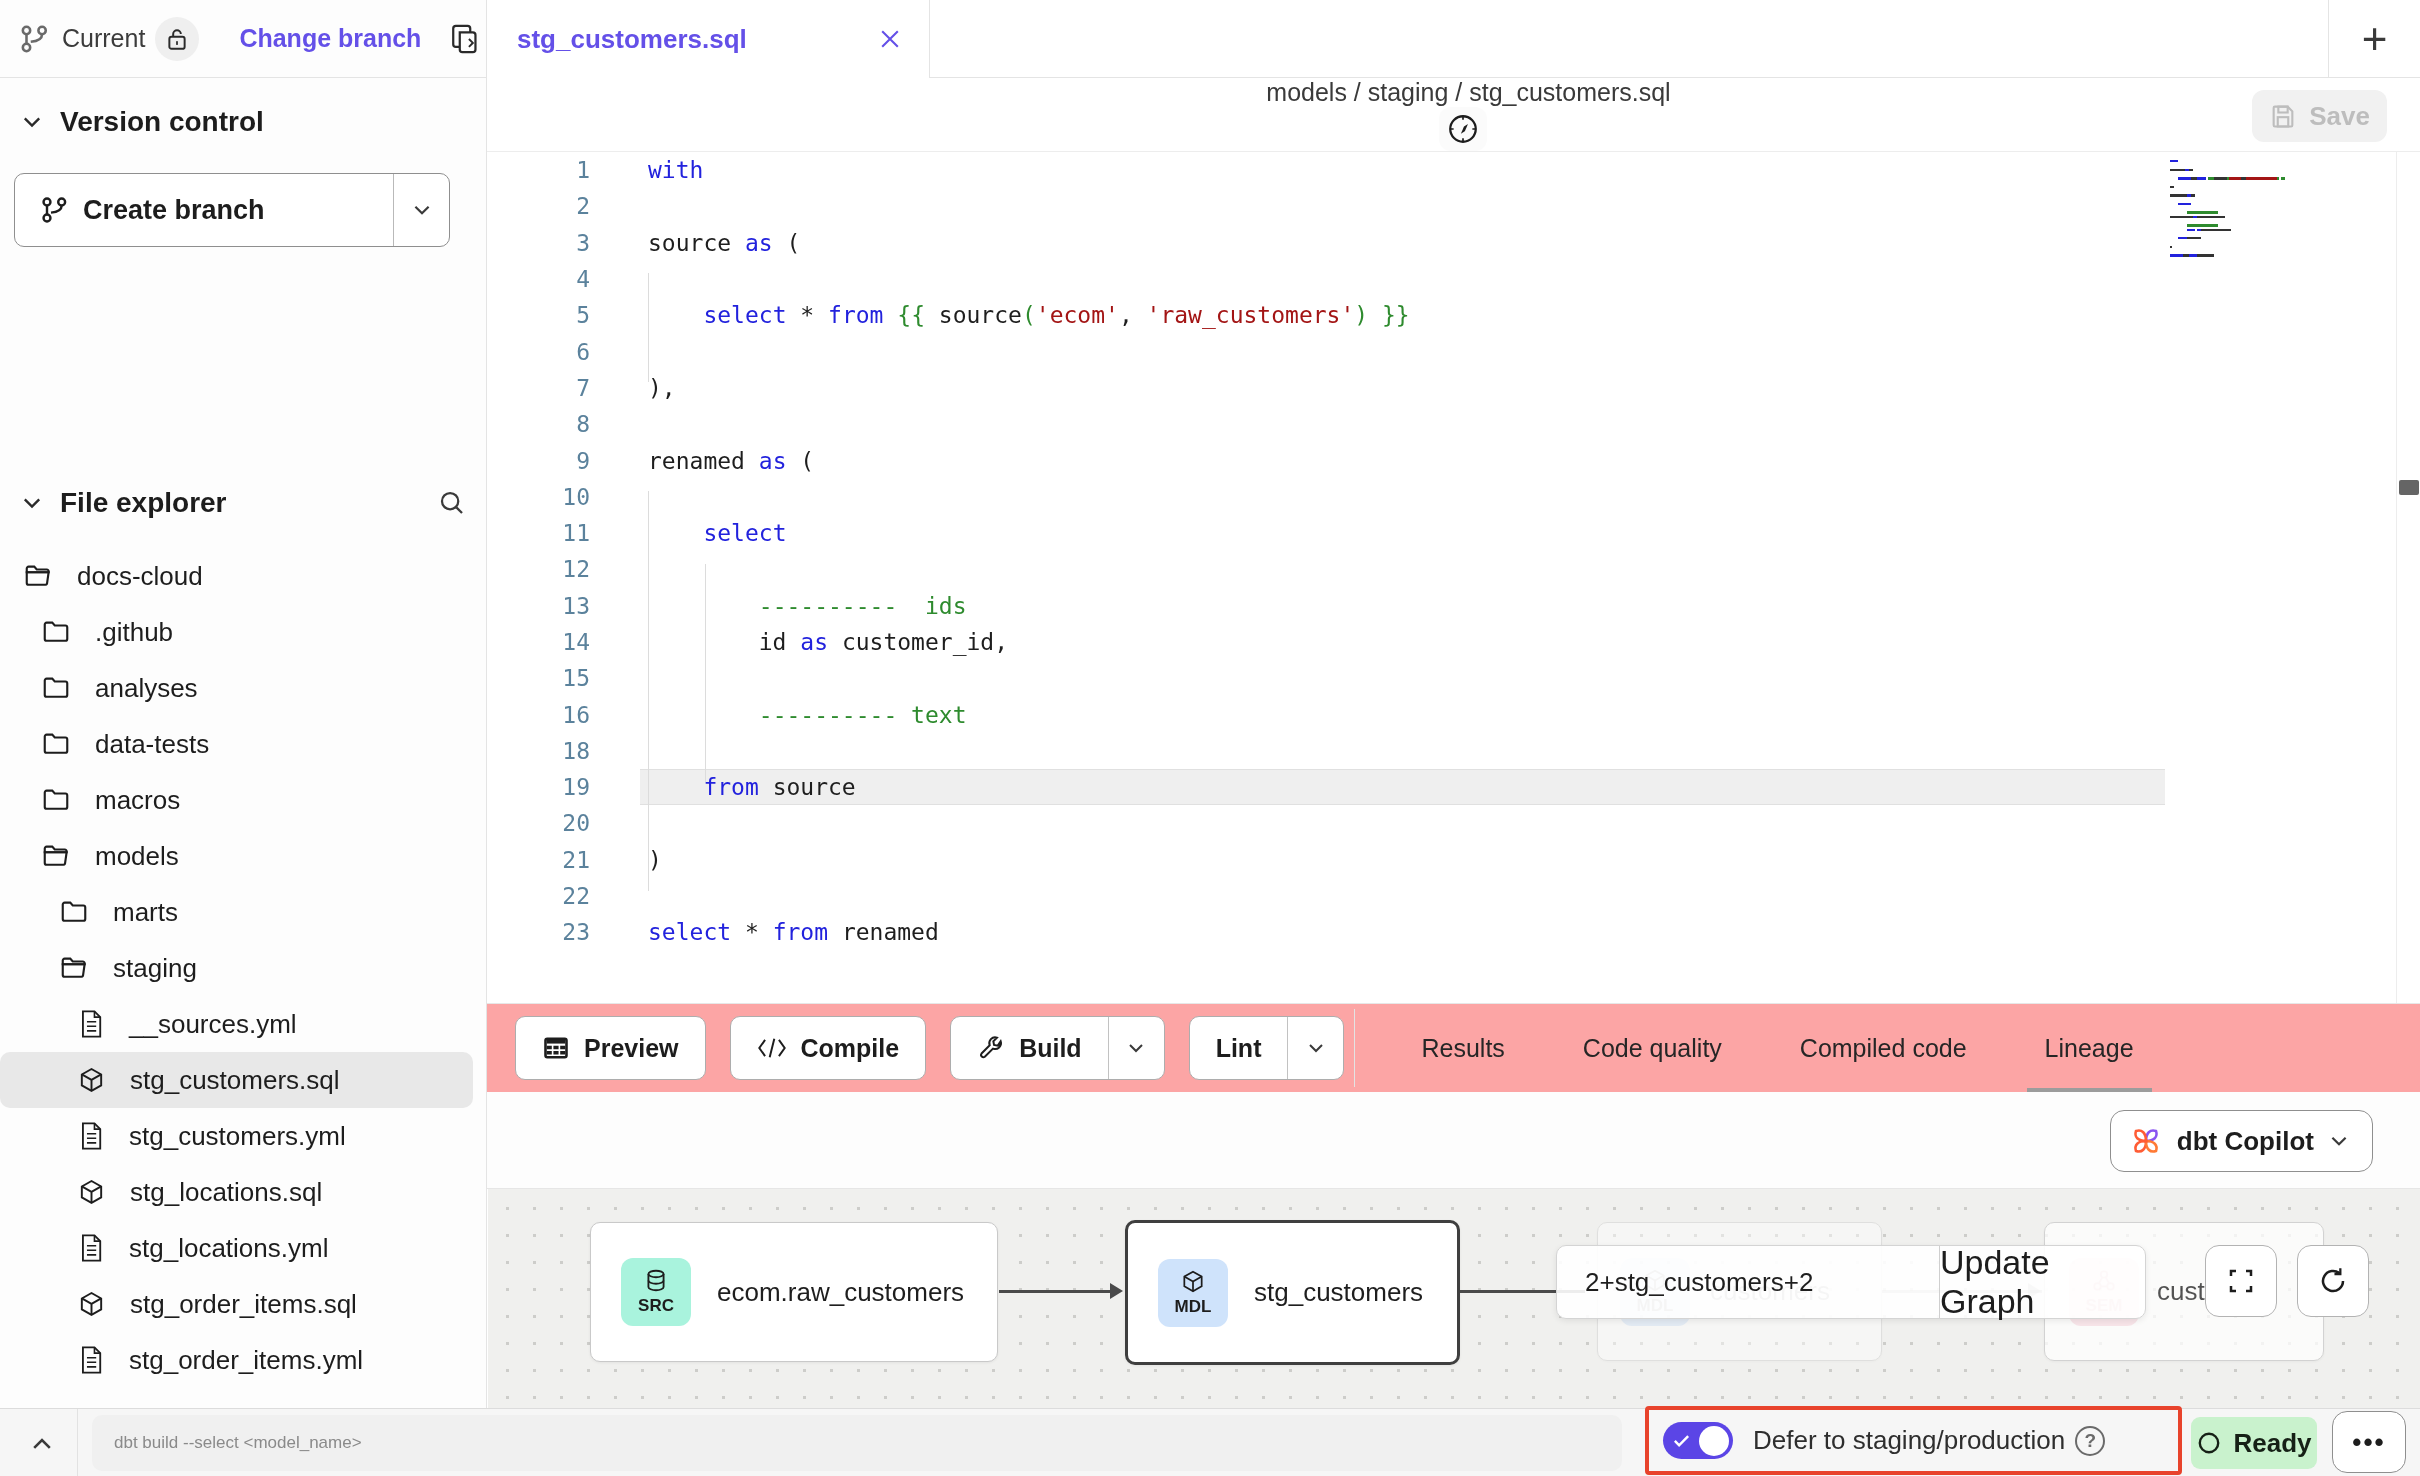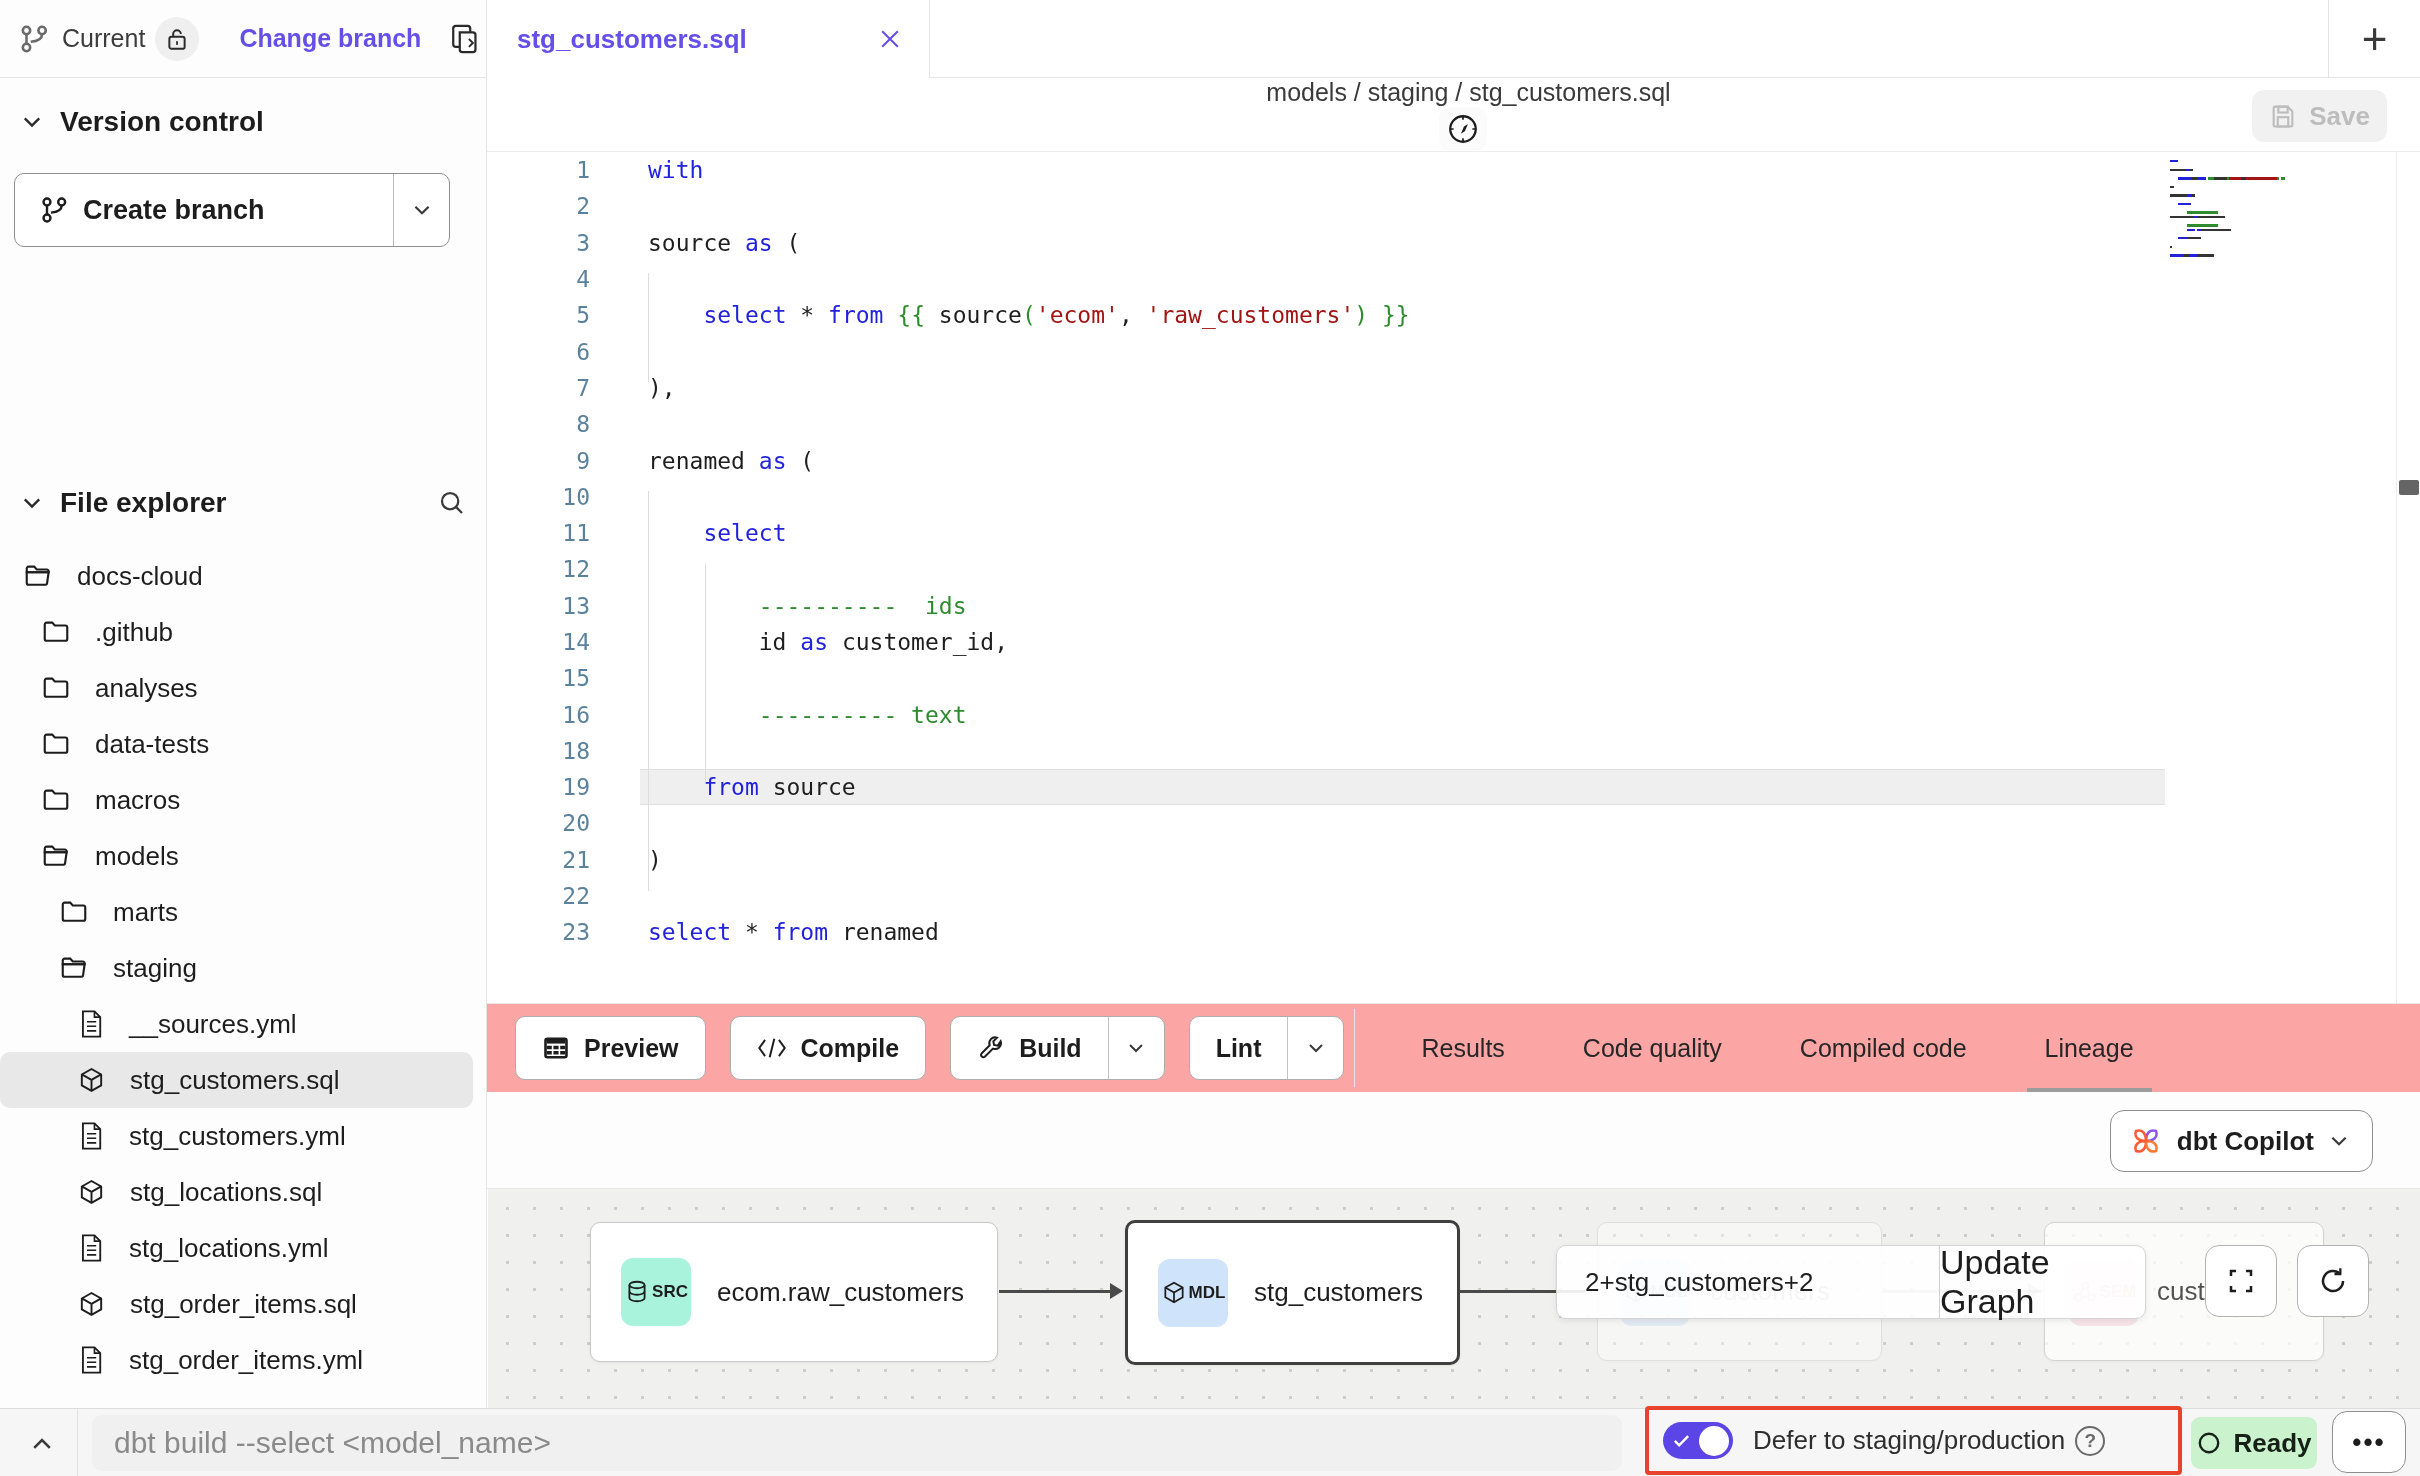--- a/index.html
+++ b/index.html
@@ -99,21 +99,21 @@
 
   
   #canvas { position:absolute; left:488px; top:1189px; width:1932px; height:219px; background:#f0f0ee;
             background-image:radial-gradient(#cdcdca 1.6px, transparent 1.6px); background-size:27px 27px;
             background-position:6px 6px; overflow:hidden; }
   .lnode { position:absolute; background:#fff; border:1.5px solid #c9c9c9; border-radius:10px;
            box-shadow:0 1px 3px rgba(0,0,0,.06); display:flex; align-items:center; }
   .lnode.selected { border:3px solid #3f3f3f; }
   .lnode.faded { opacity:.42; }
   .nbadge { width:70px; height:68px; border-radius:12px; margin-left:30px;
-            display:flex; flex-direction:row; align-items:center; justify-content:center; gap:2px;
+            display:flex; flex-direction:column; align-items:center; justify-content:center; gap:2px;
             font-size:17px; font-weight:bold; color:#1d1d1d; }
   .nbadge.src { background:#a9f3dd; }
   .nbadge.mdl { background:#cfe3fb; }
   .nbadge.sem { background:#f6c9d2; color:#cf5668; }
   .nlabel { margin-left:26px; font-size:26px; color:#1e1e1e; }
   .edge { position:absolute; height:2.5px; background:#4a4a4a; }
   .edge-arrow { position:absolute; width:0; height:0; border-top:8px solid transparent;
                 border-bottom:8px solid transparent; border-left:13px solid #4a4a4a; }
   #graph-overlay { position:absolute; left:1068px; top:56px; width:590px; height:74px;
                    background:rgba(255,255,255,.9); border:1.5px solid #d4d4d4; border-radius:10px;
@@ -127,21 +127,21 @@
   #fullscreen-btn { left:1717px; } #refresh-btn { left:1809px; }
 
   
   #statusbar { position:absolute; left:0; top:1408px; width:2420px; height:68px; background:#f6f6f6;
                border-top:1px solid #dcdcdc; }
   #collapse-caret { position:absolute; left:22px; top:18px; width:40px; height:34px;
                     display:flex; align-items:center; justify-content:center; cursor:pointer; }
   #sb-divider { position:absolute; left:77px; top:0; bottom:0; width:1px; background:#e2e2e2; }
   #cmd-input { position:absolute; left:92px; top:6px; width:1530px; height:56px; background:#f0f0f0;
                border:none; border-radius:10px; outline:none; padding-left:22px;
-               font-family:"Liberation Sans",sans-serif; font-size:30px; color:#555; }
+               font-family:"Liberation Sans",sans-serif; font-size:17px; color:#555; }
   #cmd-input::placeholder { color:#8a8a8a; }
   #defer-box { position:absolute; left:1645px; top:-3px; width:537px; height:69px;
                border:4px solid #e8432c; border-radius:4px; display:flex; align-items:center; }
   .toggle { width:70px; height:37px; border-radius:19px; background:#5b45e6; position:relative;
             margin-left:14px; flex:0 0 auto; cursor:pointer; }
   .toggle .knob { position:absolute; right:4px; top:3.5px; width:30px; height:30px; border-radius:50%; background:#fff; }
   .toggle svg { position:absolute; left:9px; top:9px; }
   #defer-label { margin-left:20px; font-size:26px; color:#2e2e2e; }
   #defer-help { margin-left:10px; width:30px; height:30px; border-radius:50%; border:2px solid #6a6a6a;
                 display:flex; align-items:center; justify-content:center; font-size:19px; color:#6a6a6a; font-weight:bold; }

